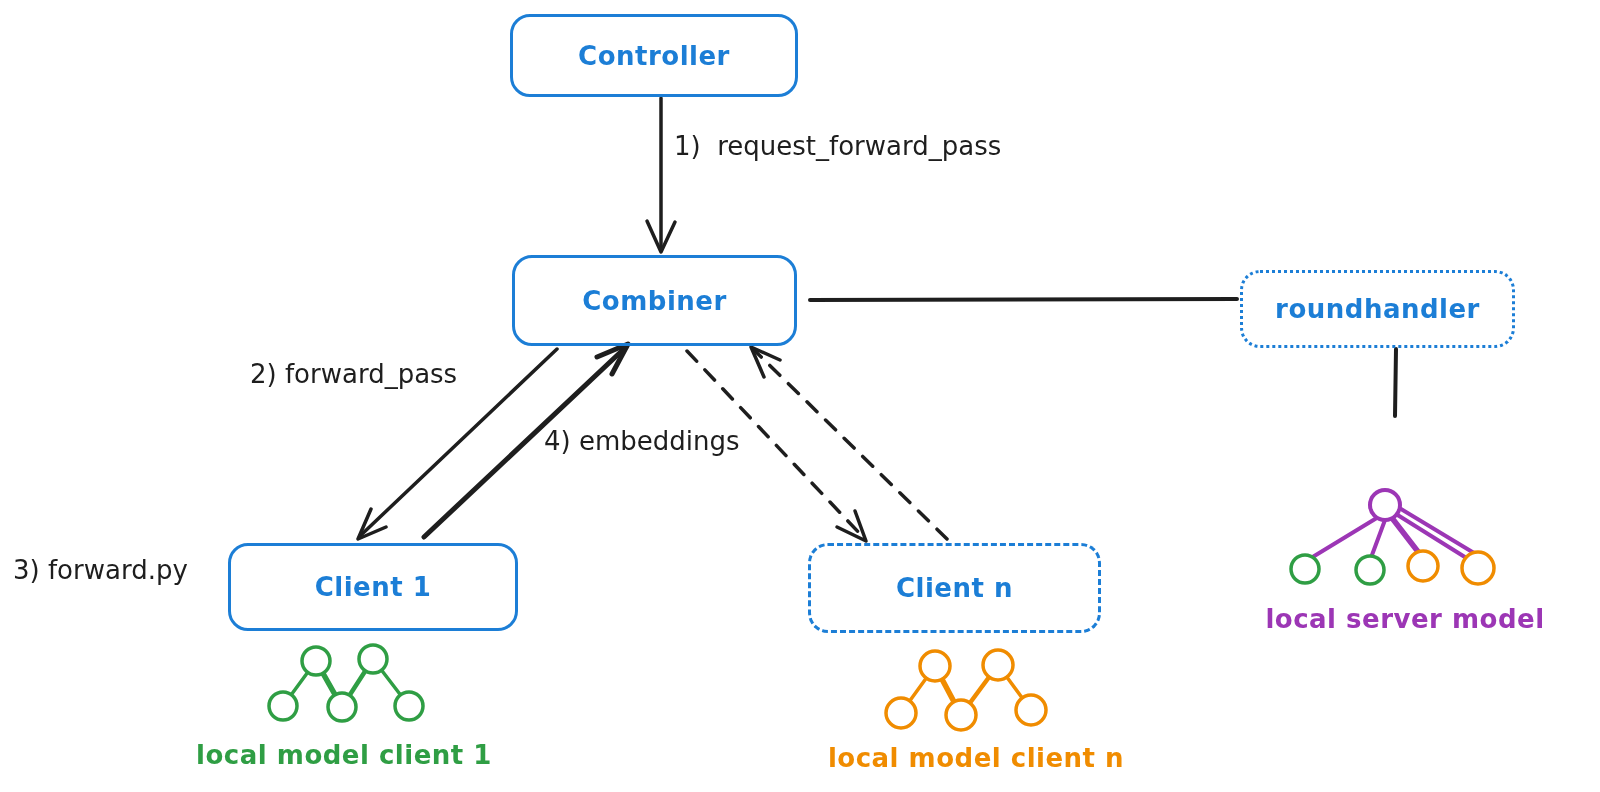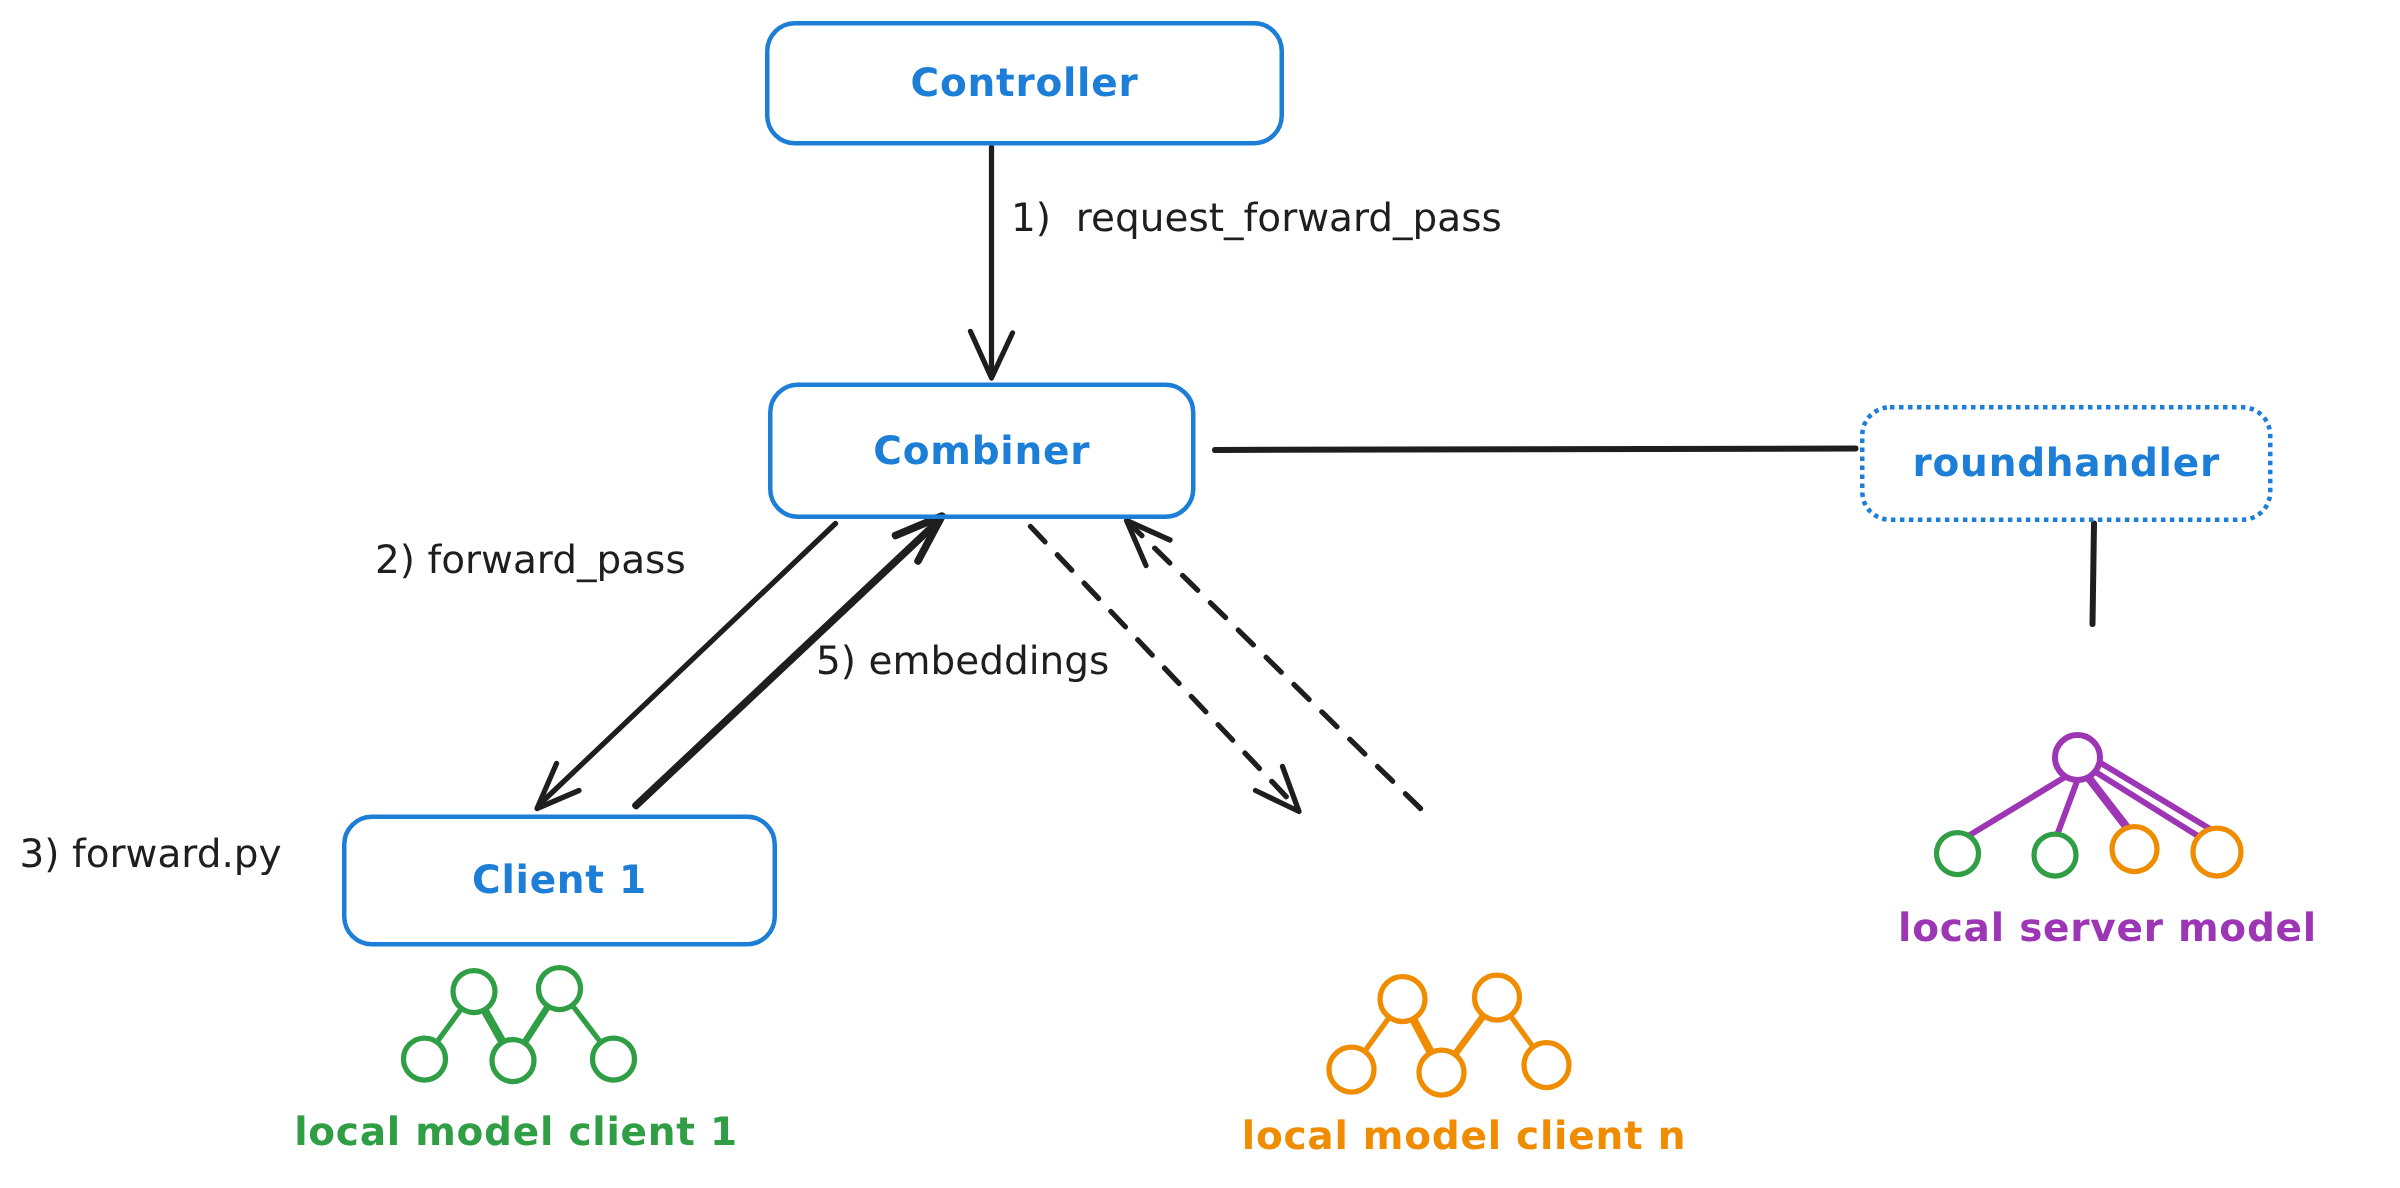--- a/index.html
+++ b/index.html
@@ -30,21 +30,21 @@
     font-weight: 600;
     letter-spacing: 0.5px;
     border: 3px solid var(--node-blue, #1c7ed6);
     border-radius: 20px;
     background: transparent;
     box-sizing: border-box;
   }
   .node.dotted { border-style: dotted; }
   .node.dashed { border-style: dashed; }
 
-  #node-controller       { left: 510px;  top: 14px;  width: 346px; height: 83px; }
+  #node-controller       { left: 510px;  top: 14px;  width: 288px; height: 83px; }
   #node-combiner         { left: 512px;  top: 255px; width: 285px; height: 91px; }
   #node-roundhandler     { left: 1240px; top: 270px; width: 275px; height: 78px; border-width: 3.5px; }
   #node-splitlearningagg { left: 1258px; top: 418px; width: 265px; height: 64px; border-width: 3.5px; border-radius: 16px; }
   #node-client1          { left: 228px;  top: 543px; width: 290px; height: 88px; }
   #node-clientn          { left: 808px;  top: 543px; width: 293px; height: 90px; }
 
   .annotation {
     position: absolute;
     color: var(--stroke-black, #1e1e1e);
     font-size: 26px;
@@ -155,23 +155,26 @@
 
   <div class="node dotted" id="node-roundhandler">
     <span>roundhandler</span>
   </div>
 
 
   <div class="node" id="node-client1">
     <span>Client 1</span>
   </div>
 
+  <div class="node dashed" id="node-clientn">
+    <span>Client n</span>
+  </div>
 
   <div class="annotation" id="label-step1">1)  request_forward_pass</div>
   <div class="annotation" id="label-step2">2) forward_pass</div>
   <div class="annotation" id="label-step3">3) forward.py</div>
-  <div class="annotation" id="label-step4">5) embeddings</div>
+  <div class="annotation" id="label-step4">4) embeddings</div>
 
   <div class="caption" id="caption-client1-model">local model client 1</div>
   <div class="caption" id="caption-clientn-model">local model client n</div>
   <div class="caption" id="caption-server-model">local server model</div>
 
 </div>
 
 </body></html>

